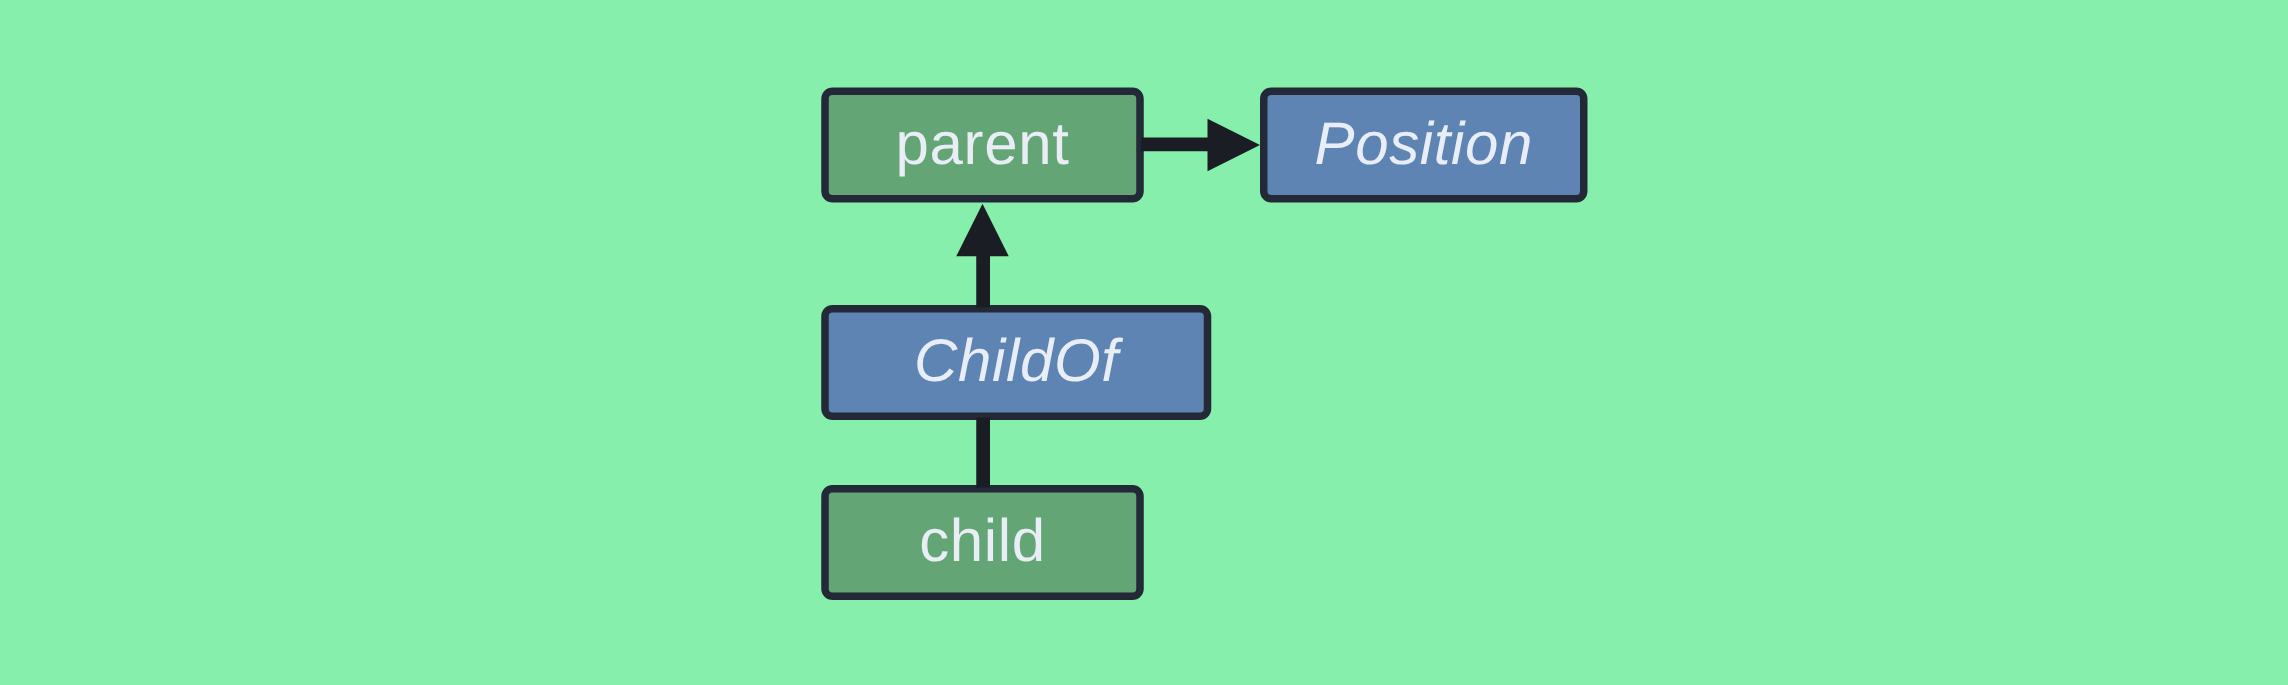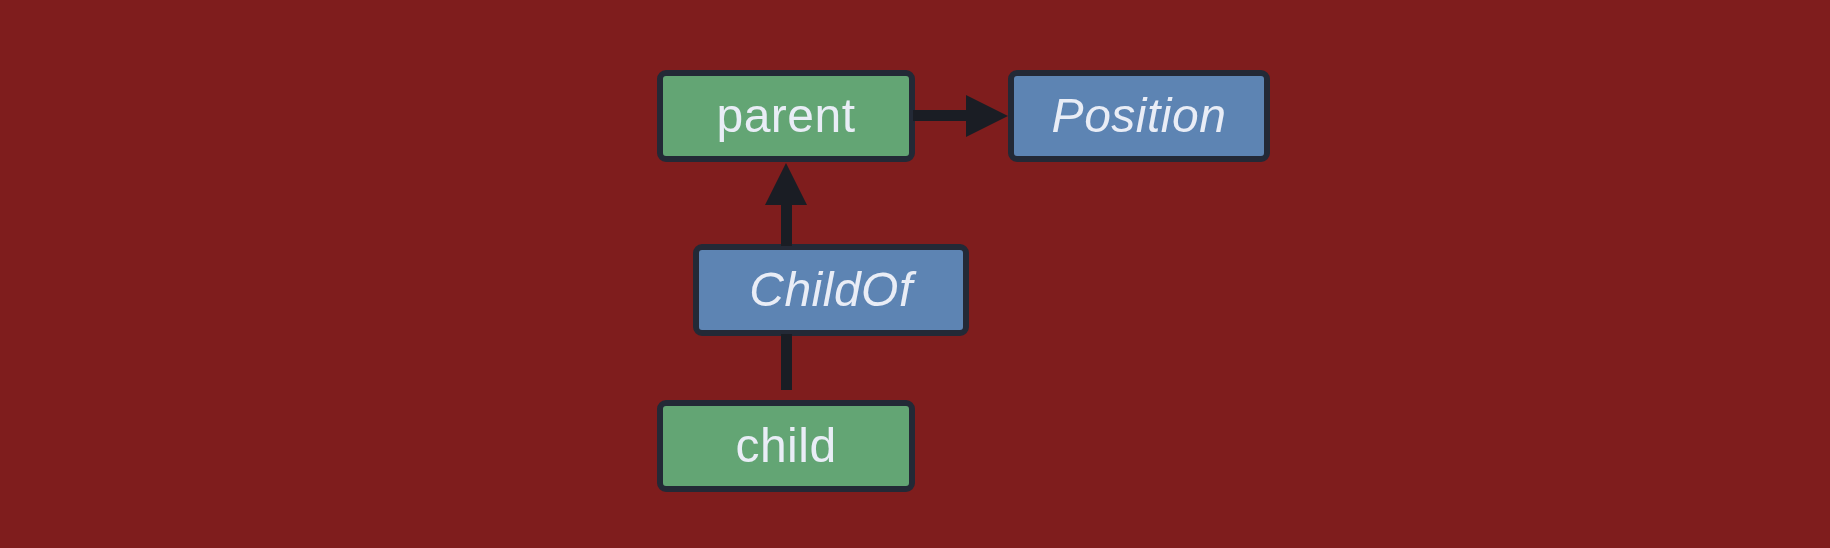--- a/index.html
+++ b/index.html
@@ -10,43 +10,43 @@
     width: 1830px;
     height: 548px;
     background: #ffffff;
     font-family: "Liberation Sans", sans-serif;
     overflow: hidden;
   }
   .canvas {
     position: relative;
     width: 1830px;
     height: 548px;
-    background: #7f1d1d;
+    background: #86efac;
   }
   .node {
     position: absolute;
     box-sizing: border-box;
     border: 6px solid #232936;
     border-radius: 9px;
     display: flex;
     align-items: center;
     justify-content: center;
     color: #e9edf6;
     font-size: 48px;
     font-weight: 400;
     line-height: 1;
     letter-spacing: 0.5px;
   }
   .node.green { background: #63a574; }
   .node.blue  { background: #5d84b3; font-style: italic; }
 
   .node-parent   { left: 657px;  top: 70px;  width: 258px; height: 92px; }
   .node-position { left: 1008px; top: 70px;  width: 262px; height: 92px; }
-  .node-childof  { left: 693px;  top: 244px; width: 276px; height: 92px; }
-  .node-child    { left: 657px;  top: 400px; width: 258px; height: 92px; }
+  .node-childof  { left: 657px;  top: 244px; width: 312px; height: 92px; }
+  .node-child    { left: 657px;  top: 388px; width: 258px; height: 92px; }
 
   .edge-part {
     position: absolute;
     background: #1a1d24;
   }
   
   .edge-h-shaft { left: 913px; top: 110px; width: 56px; height: 11px; }
   .arrowhead-right {
     position: absolute;
     left: 966px; top: 95px;

